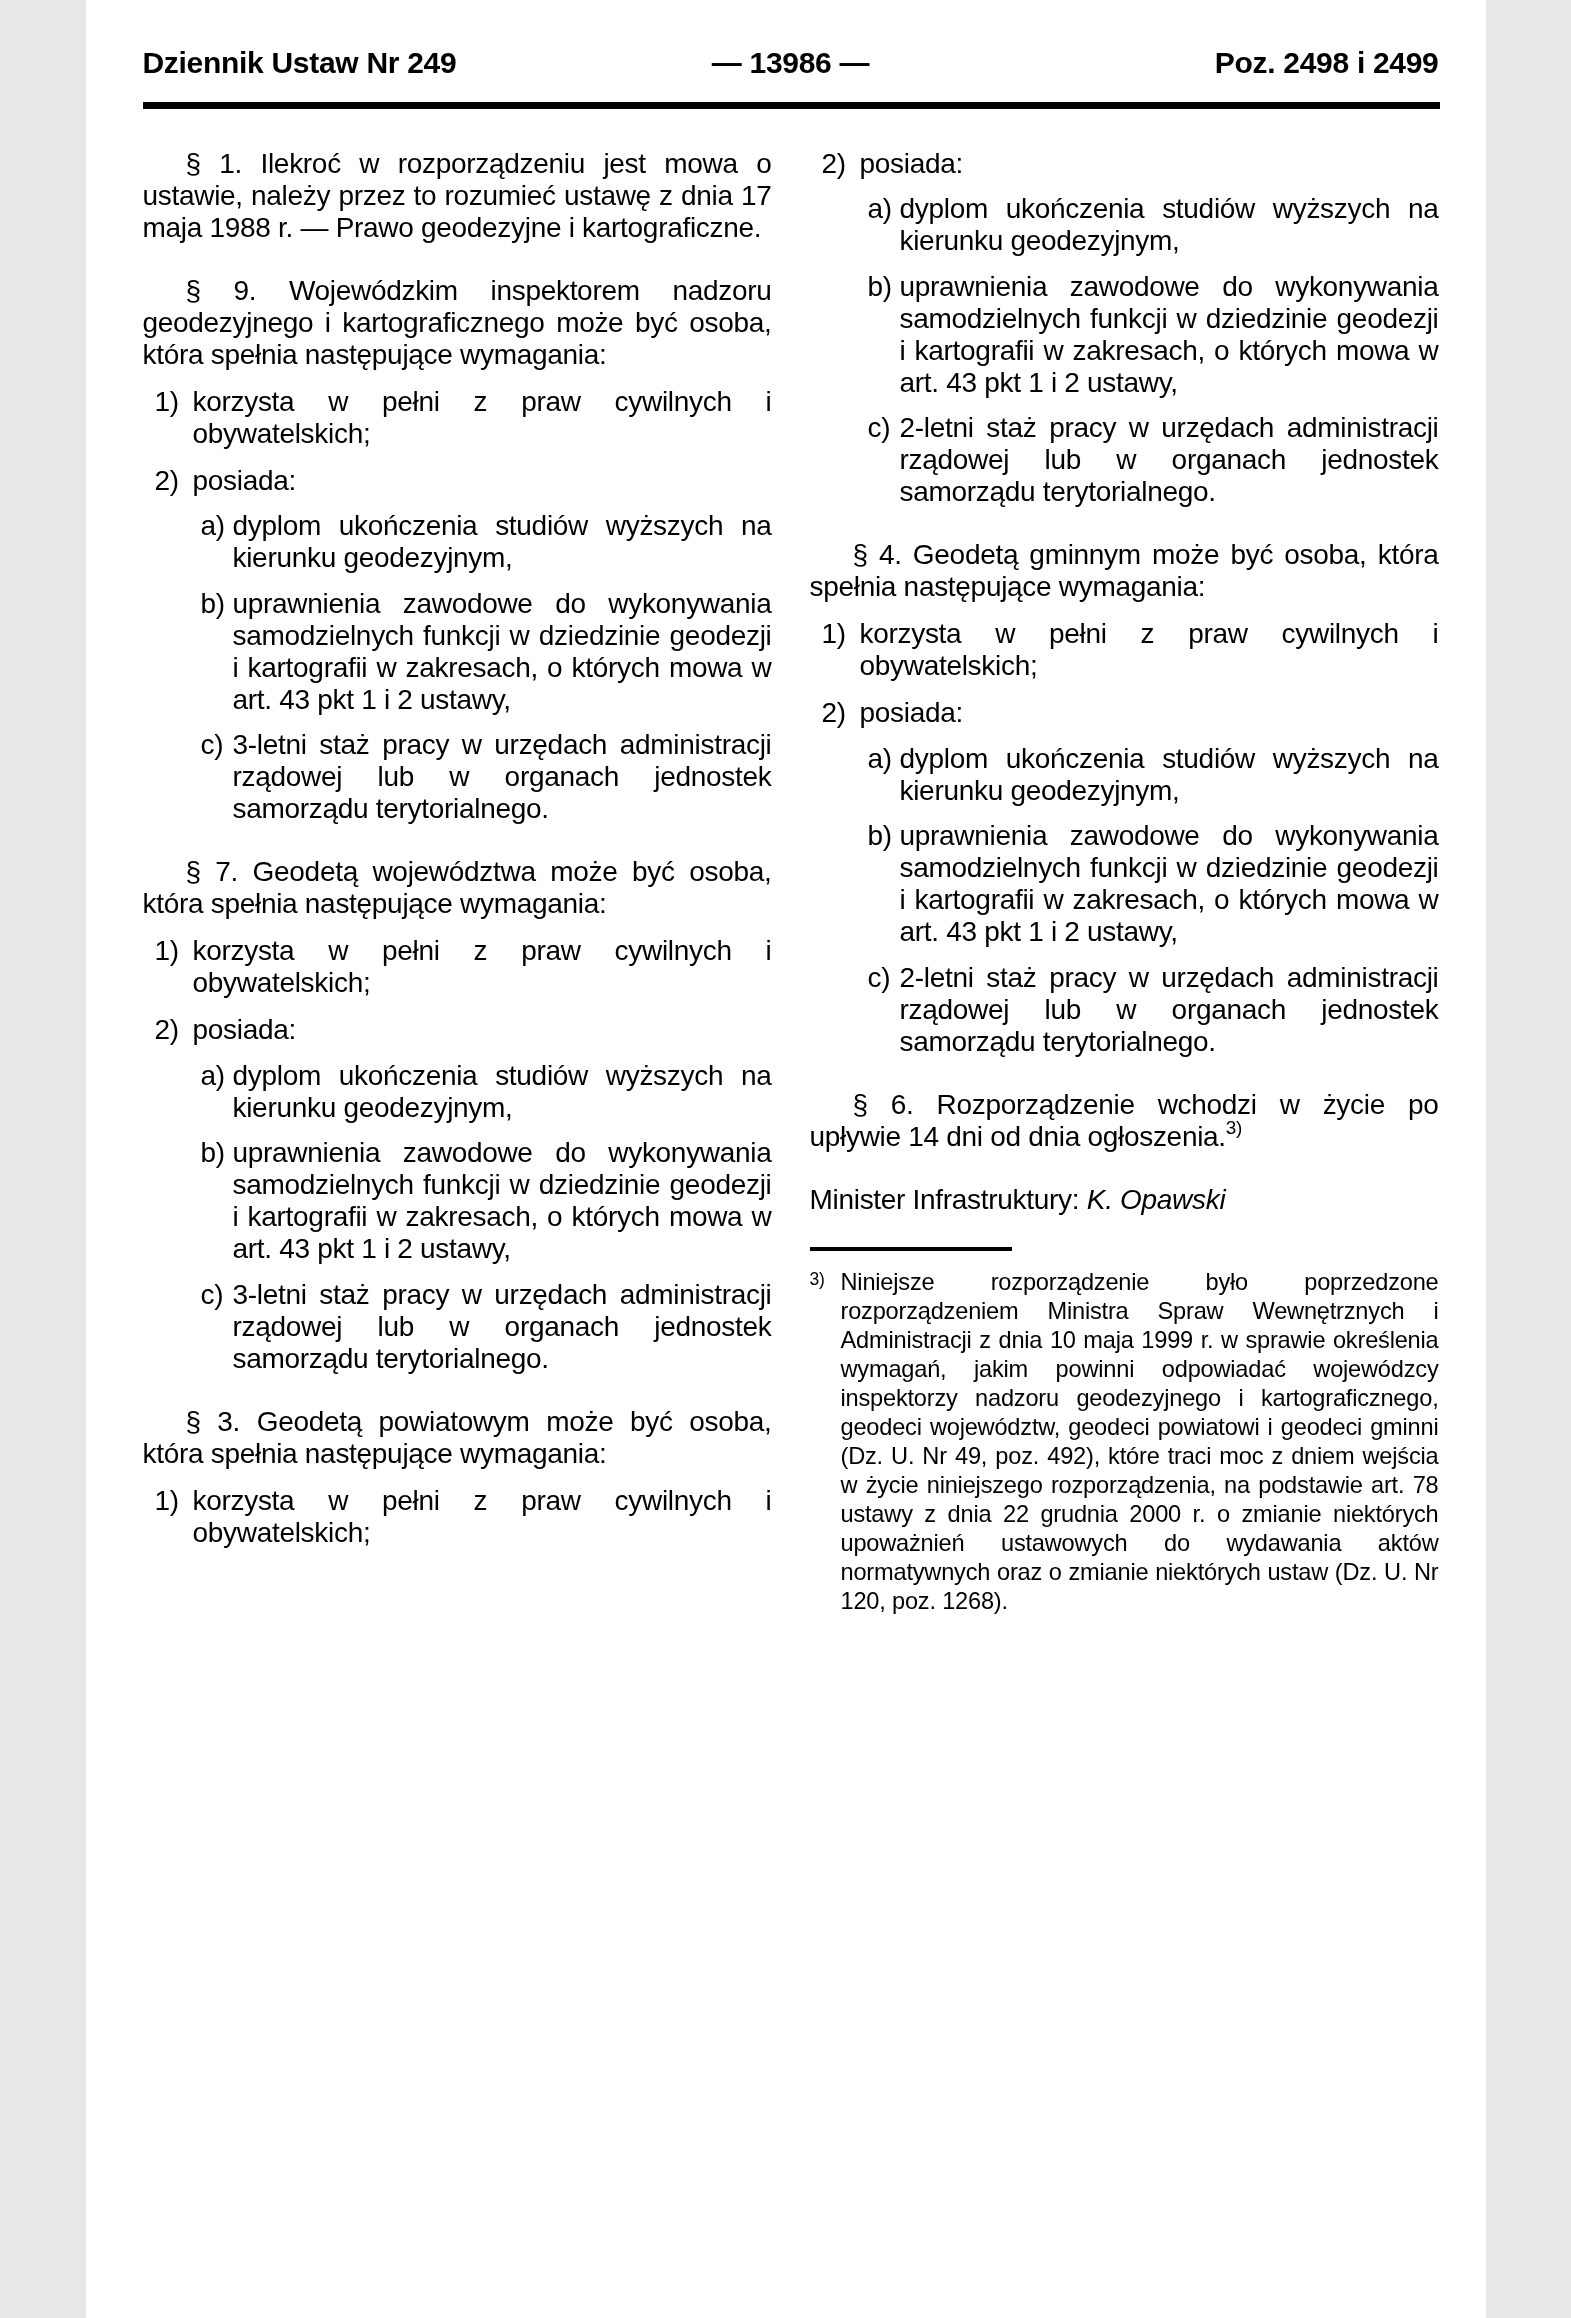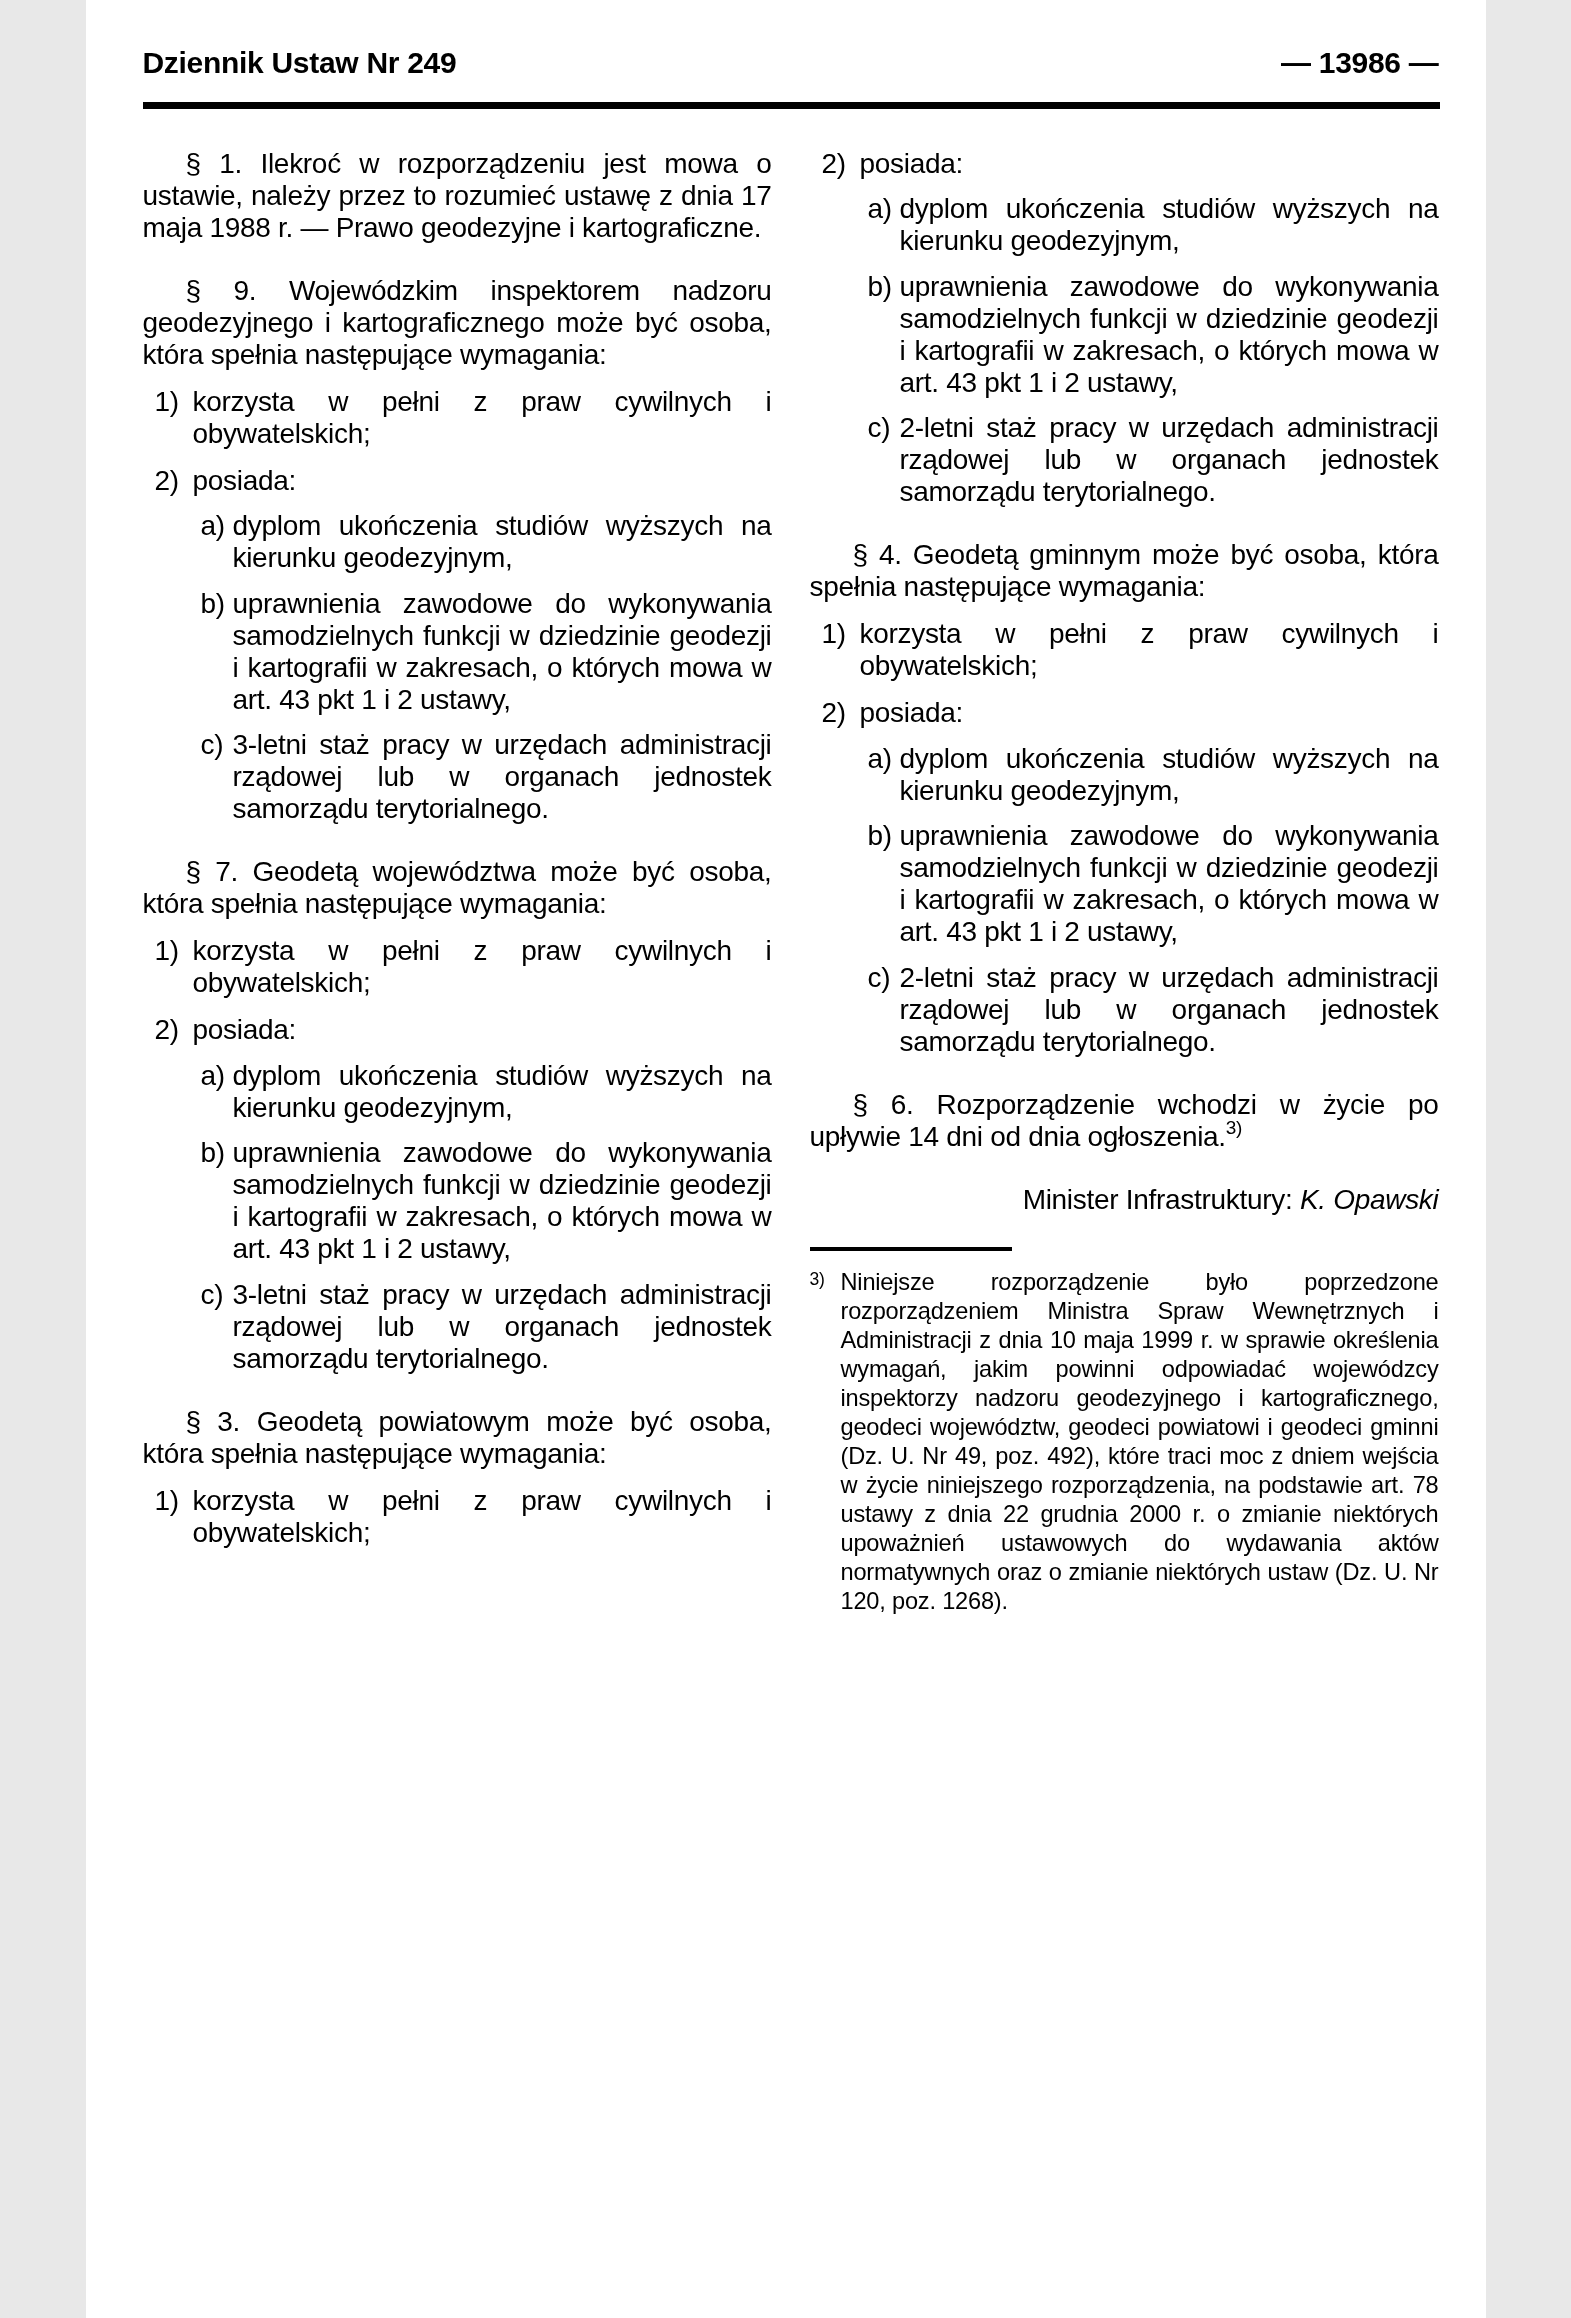--- a/index.html
+++ b/index.html
@@ -45,21 +45,21 @@
     letter-spacing: -0.3px;
     text-align: justify;
   }
   .col > :first-child { margin-top: 0 !important; }
   .para { margin: 31px 0 0 0; text-indent: 43px; }
   .li1 { position: relative; margin: 15px 0 0 0; padding-left: 50px; }
   .li1 > .marker { position: absolute; left: 12px; top: 0; }
   .li2 { position: relative; margin: 13.5px 0 0 0; padding-left: 90px; }
   .li2 > .marker { position: absolute; left: 58px; top: 0; }
   sup.fnref { font-size: 19px; line-height: 0; vertical-align: 12px; }
-  .signature { margin: 31px 0 8px 0; text-align: right; text-indent: 0; }
+  .signature { margin: 31px 0 8px 0; text-align: left; text-indent: 0; }
   .signature .sig-name { font-style: italic; }
   .footnote-rule {
     width: 202px;
     height: 4px;
     background: #000;
     margin: 31px 0 0 0;
   }
   .footnote {
     position: relative;
     margin: 17.5px 0 0 0;
@@ -77,20 +77,21 @@
   }
 </style>
 </head>
 <body>
 
 <div class="page">
 
   <div class="header">
     <span class="h-left">Dziennik Ustaw Nr 249</span>
     <span class="h-center">— 13986 —</span>
+    <span class="h-right">Poz. 2498 i 2499</span>
   </div>
   <div class="header-rule"></div>
 
   <div class="content">
 
     <div class="col">
       <p class="para">§ 1. Ilekroć w rozporządzeniu jest mowa o ustawie, należy przez to rozumieć ustawę z dnia 17 maja 1988 r. — Prawo geodezyjne i kartograficzne.</p>
       <p class="para">§ 9. Wojewódzkim inspektorem nadzoru geodezyjnego i kartograficznego może być osoba, która spełnia następujące wymagania:</p>
       <div class="li1">
         <span class="marker">1)</span>

